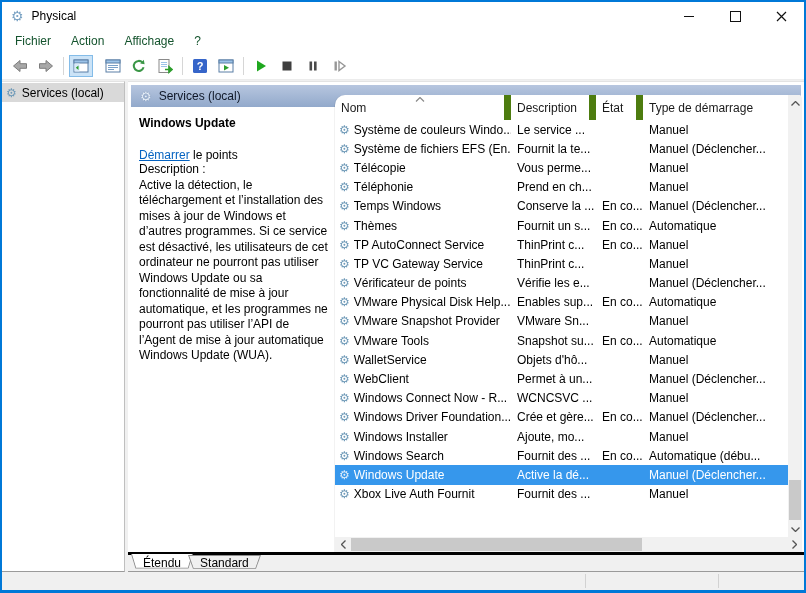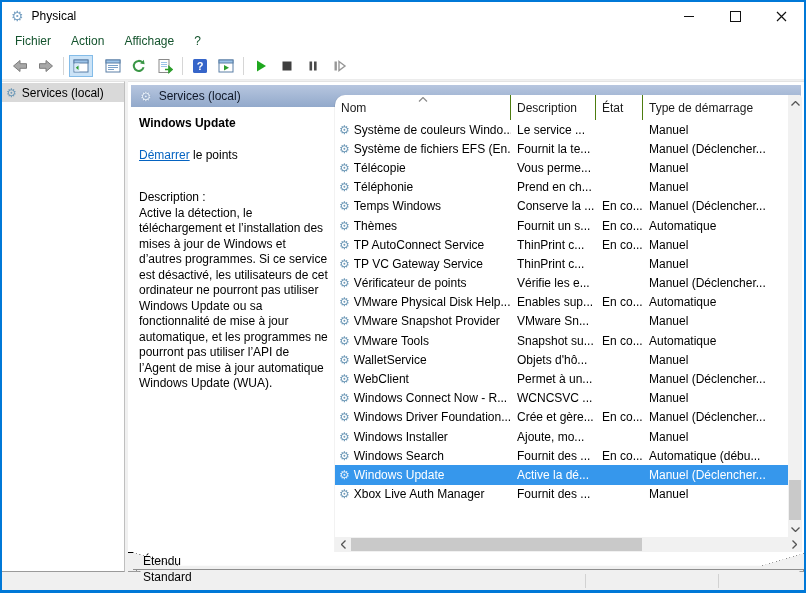--- a/index.html
+++ b/index.html
@@ -39,30 +39,30 @@
         background:linear-gradient(#b7c6df,#92a9cb);display:flex;align-items:center;gap:7px;
         padding-left:9px;font-size:12px;color:#101828;}
   .main-header .gear-glyph{font-size:13px;color:#e6eef8;text-shadow:0 0 1px #56749c;}
 
   
   .detail{position:absolute;left:3px;top:26px;width:203px;bottom:20px;background:#fff;
           padding:5px 6px 0 8px;font-size:12px;color:#000;overflow:hidden;box-sizing:border-box;}
   .detail-title{font-weight:bold;margin-top:3px;}
   .detail-action{margin-top:18px;}
   .link{color:#0563c1;text-decoration:underline;cursor:pointer;}
-  .desc-block{margin-top:28px;line-height:15.5px;}
+  .desc-block{line-height:15.5px;}
 
   
   .list-panel{position:absolute;left:207px;top:13px;right:2px;bottom:19px;background:#fff;
               border-radius:10px 4px 0 0;display:flex;flex-direction:column;overflow:hidden;
               box-shadow:-1px 0 0 rgba(0,0,0,.05);}
   .list-body{flex:1;display:flex;min-height:0;}
   .cols{flex:1;display:flex;flex-direction:column;min-width:0;}
   .lv-header{height:25px;display:grid;grid-template-columns:176px 85px 47px 1fr;font-size:12px;color:#1a1a1a;flex:none;}
-  .lv-h-cell{position:relative;display:flex;align-items:center;padding-left:6px;border-right:1px solid #4d7c0f;overflow:hidden;white-space:nowrap;}
+  .lv-h-cell{position:relative;display:flex;align-items:center;padding-left:6px;border-right:7px solid #4d7c0f;overflow:hidden;white-space:nowrap;}
   .sort-chevron{position:absolute;top:2px;left:50%;margin-left:-5px;}
   .rows{flex:1;overflow:hidden;font-size:12px;color:#000;}
   .row{height:19.2px;display:grid;grid-template-columns:176px 85px 47px 1fr;align-items:center;white-space:nowrap;}
   .cell{overflow:hidden;padding-left:6px;}
   .name-cell{display:flex;align-items:center;gap:4px;padding-left:4px;overflow:hidden;}
   .row .gear-glyph{font-size:12px;color:#6f9ab8;flex:none;}
   .row.selected{background:#3697ec;color:#fff;}
   .row.selected .gear-glyph{color:#dcebf9;}
 
   
@@ -70,21 +70,21 @@
   .vs-arrow{height:16px;display:flex;align-items:center;justify-content:center;}
   .vs-track{flex:1;position:relative;}
   .vs-thumb{position:absolute;bottom:1px;left:1px;right:1px;height:40px;background:#c9c9c9;}
   .hscroll{height:15px;background:#f1f1f1;display:flex;align-items:stretch;flex:none;}
   .hs-arrow{width:16px;display:flex;align-items:center;justify-content:center;}
   .hs-track{flex:1;position:relative;}
   .hs-thumb{position:absolute;left:0;top:1px;bottom:1px;width:67%;background:#c9c9c9;}
 
   
   .tabstrip{position:absolute;left:0;right:0;bottom:0;height:19px;background:#f0f0f0;
-            border-top:1px solid #000000;display:flex;padding-left:3px;box-sizing:border-box;flex-direction:column;}
+            border-top:3px solid #000000;display:flex;padding-left:3px;box-sizing:border-box;}
   .tab{position:relative;height:16px;margin-right:-5px;cursor:default;}
   .tab-bg{position:absolute;inset:0;border:1px solid #8e8e8e;box-sizing:border-box;
           transform:perspective(14px) rotateX(-8deg);transform-origin:50% 0;}
   .tab.active .tab-bg{background:#fff;border-top:none;top:-1px;}
   .tab.inactive .tab-bg{background:#f0f0f0;top:0;}
   .tab-label{position:relative;z-index:1;font-size:12px;line-height:16px;padding:0 12px;}
 
   
   .statusbar{position:absolute;left:0;right:0;bottom:0;height:18px;background:#f0f0f0;}
   .sb-sep{position:absolute;top:2px;bottom:2px;width:1px;background:#d2d2d2;}
@@ -436,21 +436,21 @@
                     <span class="nm">Windows Update</span>
                   </span>
     <span class="cell ds">Active la dé...</span>
     <span class="cell st"></span>
     <span class="cell su">Manuel (Déclencher...</span>
   </div>
 
   <div class="row">
     <span class="name-cell">
                     <span class="gear-glyph">⚙</span>
-                    <span class="nm">Xbox Live Auth Manager</span>
+                    <span class="nm">Xbox Live Auth Fournit</span>
                   </span>
     <span class="cell ds">Fournit des ...</span>
     <span class="cell st"></span>
     <span class="cell su">Manuel</span>
   </div>
 </div>
           </div>
           <div class="vscroll">
             <div class="vs-arrow">
               <svg width="9" height="5" viewBox="0 0 9 5">

